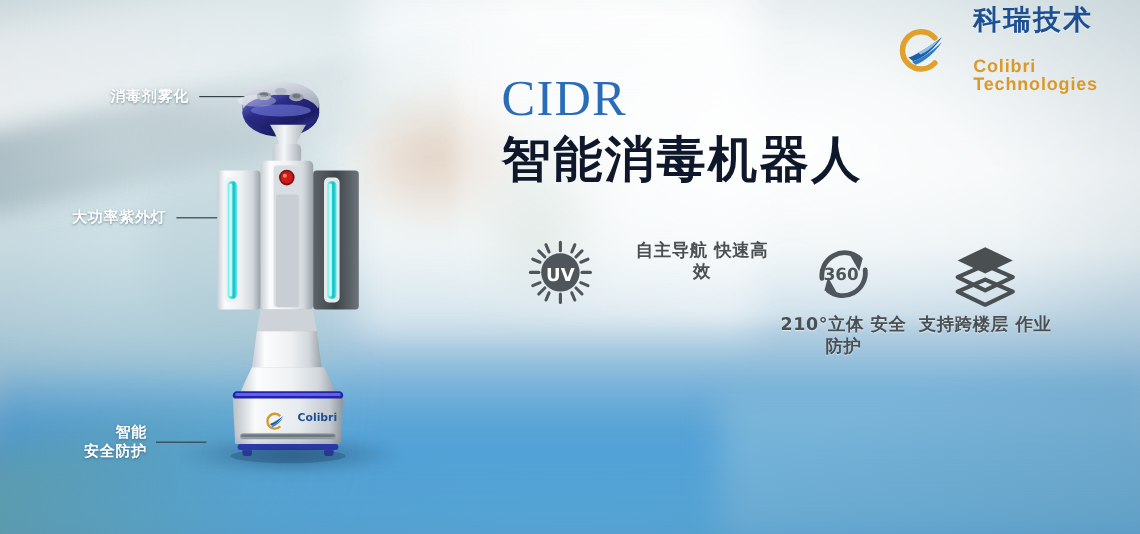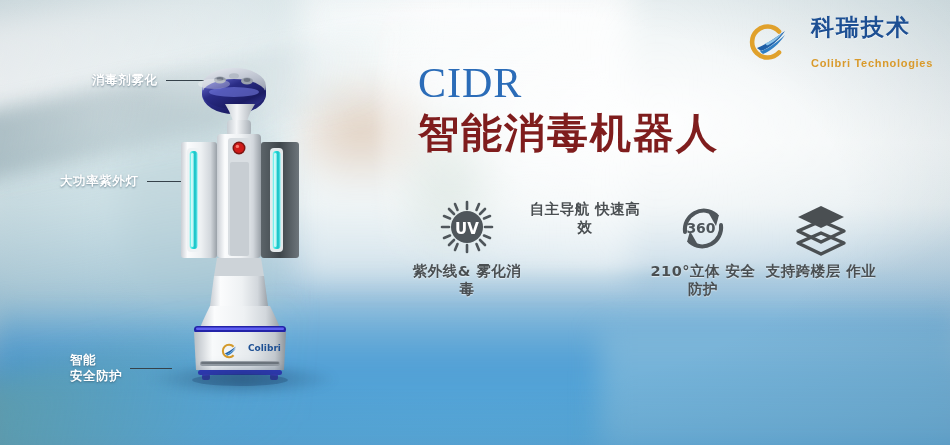--- a/index.html
+++ b/index.html
@@ -82,34 +82,33 @@
     display:flex;align-items:center;gap:22px;
   }
   .logo-mark{width:44px;height:40px;flex:0 0 auto;}
   .logo-txt{display:flex;flex-direction:column;line-height:1;}
   .logo-cn{
     font-size:23px;font-weight:bold;color:#1d4f93;letter-spacing:2px;
     font-family:"DejaVu Sans","Liberation Sans",sans-serif;
     text-shadow:0 1px 1px rgba(255,255,255,.7);
   }
   .logo-en{
-    font-size:11px;font-weight:bold;color:#d99a2b;letter-spacing:.7px;
+    font-size:15px;font-weight:bold;color:#d99a2b;letter-spacing:.7px;
     margin-top:19px;
-    text-align:center;
   }
 
   
   .headline{position:absolute;left:418px;top:62px;}
   .title-en{
     font-size:42px;font-weight:normal;color:#2b6cb8;letter-spacing:1px;
     line-height:1.0;
     font-family:"Liberation Serif","DejaVu Serif",serif;
   }
   .title-cn{
-    font-size:41px;font-weight:bold;color:#7f1d1d;letter-spacing:2px;
+    font-size:41px;font-weight:bold;color:#0f172a;letter-spacing:2px;
     line-height:1.18;margin-top:5px;
     font-family:"DejaVu Sans","Liberation Sans",sans-serif;
   }
 
   
   .features{
     position:absolute;left:408px;top:198px;width:500px;height:110px;
     display:flex;align-items:flex-start;
   }
   .feat{
@@ -140,21 +139,21 @@
   .appbar-txt{
     flex:1 1 auto;padding:0 10px 0 4px;color:#ffffff;
     font-size:14px;font-weight:bold;line-height:1.35;letter-spacing:.2px;
     font-family:"DejaVu Sans","Liberation Sans",sans-serif;
   }
 
   
   .callout{position:absolute;display:flex;align-items:center;}
   .callout-txt{
     color:#ffffff;font-size:12.5px;font-weight:bold;line-height:1.3;
-    letter-spacing:.6px;white-space:pre-line;
+    letter-spacing:.6px;text-align:right;white-space:pre-line;
     font-family:Liberation Serif, serif;
     text-shadow:0 1px 2px rgba(40,70,90,.55);
   }
   .callout-line{
     width:46px;height:0;border-top:1.4px solid #36424a;margin-left:8px;
   }
   .c1{left:92px;top:72px;}
   .c2{left:60px;top:173px;}
   .c2 .callout-line{width:52px;}
   .c3{left:70px;top:352px;}
@@ -225,22 +224,20 @@
               <path d="M40.5 44 l2.5 6"></path>
             <path d="M43 4 l-2.5 6"></path>
               <path d="M21.5 44 l-2.5 6"></path>
             <path d="M8 16 l6 2.5"></path>
               <path d="M48 35.5 l6 2.5"></path>
             <path d="M8 38 l6 -2.5"></path>
               <path d="M48 18.5 l6 -2.5"></path>
           </g>
         </svg>
       </span>
-      <span class="feat-lbl">紫外线&amp;
-雾化消毒</span>
     </div>
 
     <div class="feat">
       <span class="feat-lbl">自主导航
 快速高效</span>
     </div>
 
     <div class="feat">
       <span class="feat-ico">
         <svg width="62" height="58" viewBox="0 0 62 58">

